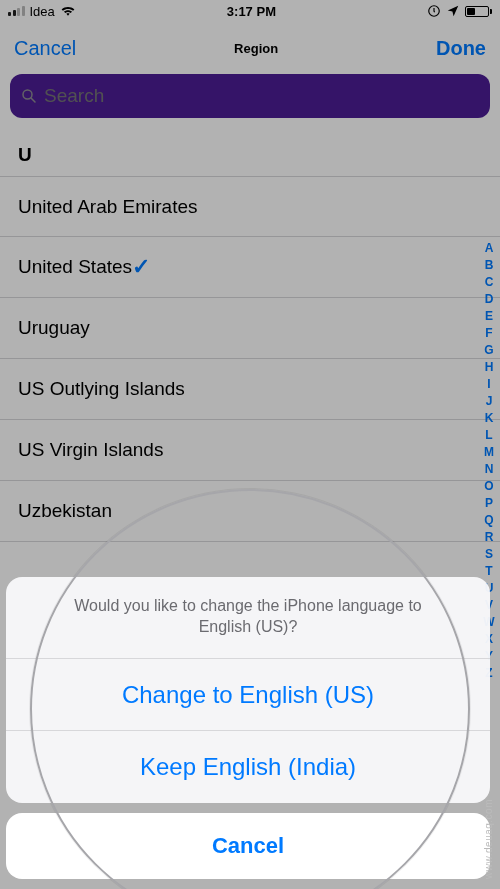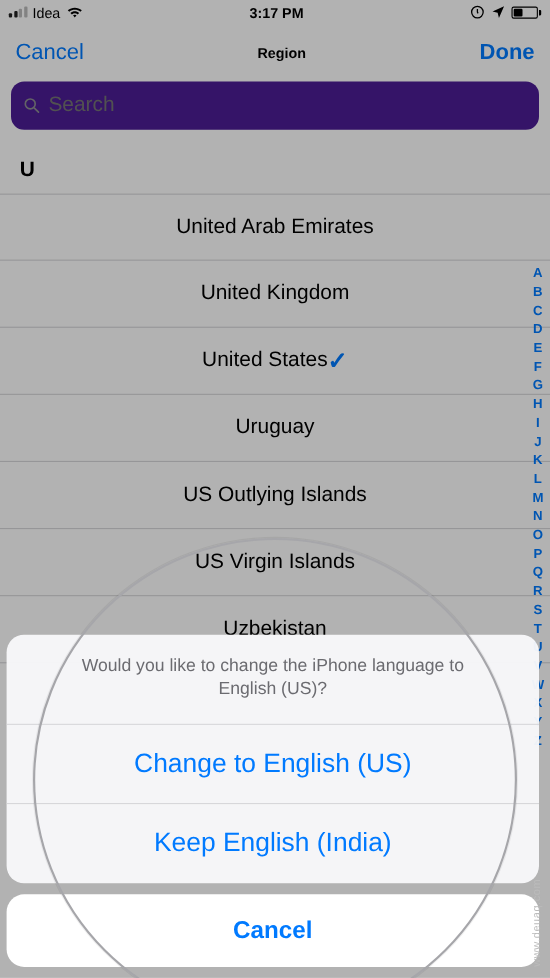--- a/index.html
+++ b/index.html
@@ -26,21 +26,21 @@
 
   
   .search-wrap { padding: 0 10px 12px 10px; }
   .search-field { display: flex; align-items: center; background: #4c1d95; border-radius: 12px; height: 44px; padding: 0 10px; gap: 6px; }
   .search-field input { border: none; background: transparent; font-size: 19px; color: #8e8e93; width: 100%; outline: none; }
   .mag { width: 18px; height: 18px; flex: 0 0 18px; }
 
   
   .section-header { font-size: 19px; font-weight: 700; color: #000; padding: 14px 18px 10px 18px; }
   .list { }
-  .row { display: flex; align-items: center; justify-content: center; padding: 0 18px; height: 61px; font-size: 19px; color: #000; border-bottom: 1px solid #d7d7da; }
+  .row { display: flex; align-items: center; justify-content: flex-start; padding: 0 18px; height: 61px; font-size: 19px; color: #000; border-bottom: 1px solid #d7d7da; }
   .row:first-child { border-top: 1px solid #d7d7da; }
   .check { color: #007aff; font-size: 22px; font-weight: 700; }
 
   
   .index { position: absolute; right: 2px; top: 240px; width: 18px; display: flex; flex-direction: column; align-items: center; gap: 0; }
   .index span { font-size: 12px; font-weight: 700; color: #007aff; line-height: 17px; }
 
   
   .dim { position: absolute; inset: 0; background: rgba(0,0,0,0.30); }
 
@@ -111,23 +111,20 @@
       </div>
     </div>
 
     <div class="section-header">U</div>
 
     <div class="list">
       <div class="row">
           <span>United Arab Emirates</span>
         </div>
       <div class="row">
-          <span>United Kingdom</span>
-        </div>
-      <div class="row">
         <span>United States</span>
         <span class="check">✓</span>
       </div>
       <div class="row">
           <span>Uruguay</span>
         </div>
       <div class="row">
           <span>US Outlying Islands</span>
         </div>
       <div class="row">

